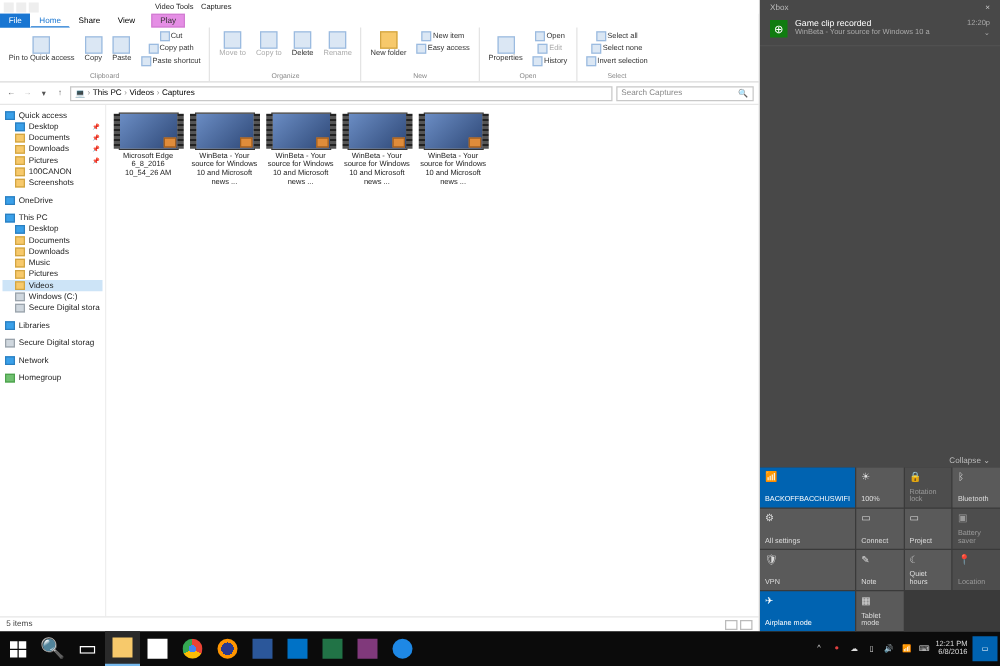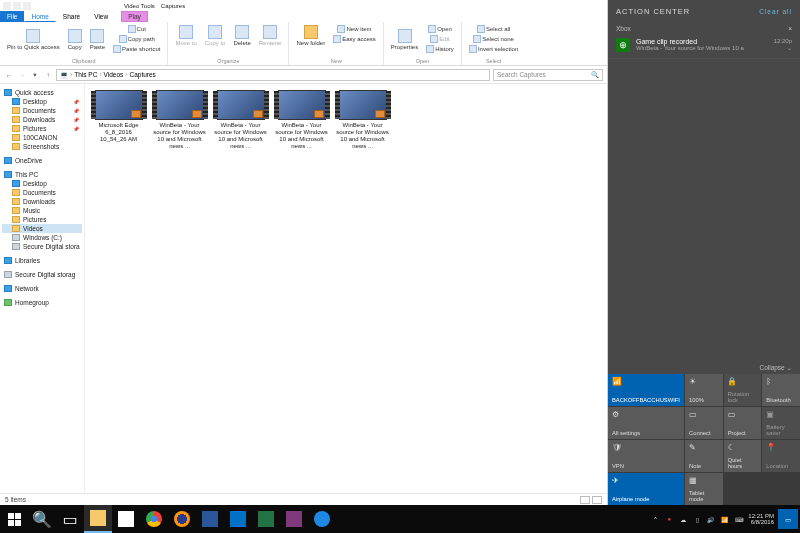--- a/index.html
+++ b/index.html
@@ -395,24 +395,20 @@
   <div class="status">
     <span>5 items</span>
     <div class="viewbtns">
       <div class="vb"></div>
       <div class="vb"></div>
     </div>
   </div>
 </div>
 
 <div id="ac">
-  <div class="hdr">
-    <span>ACTION CENTER</span>
-    <span class="clear">Clear all</span>
-  </div>
   <div class="sect">
     <span>Xbox</span>
     <span class="x">×</span>
   </div>
   <div class="notif">
     <div class="nico">⊕</div>
     <div class="ntxt">
       <div class="ntitle">Game clip recorded</div>
       <div class="nsub">WinBeta - Your source for Windows 10 a</div>
     </div>

